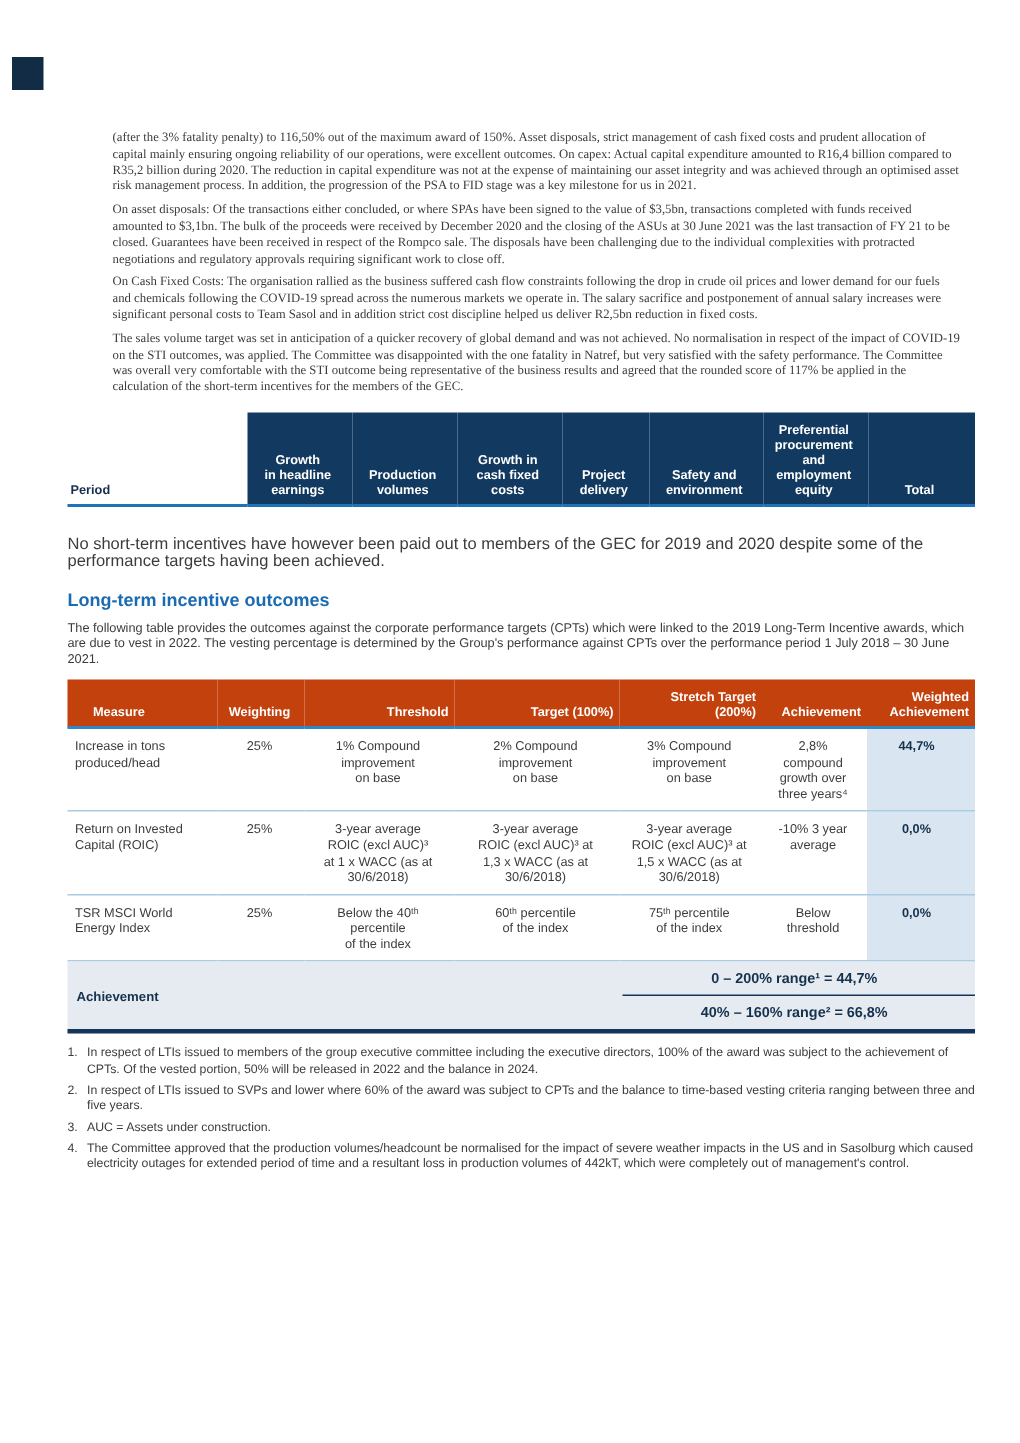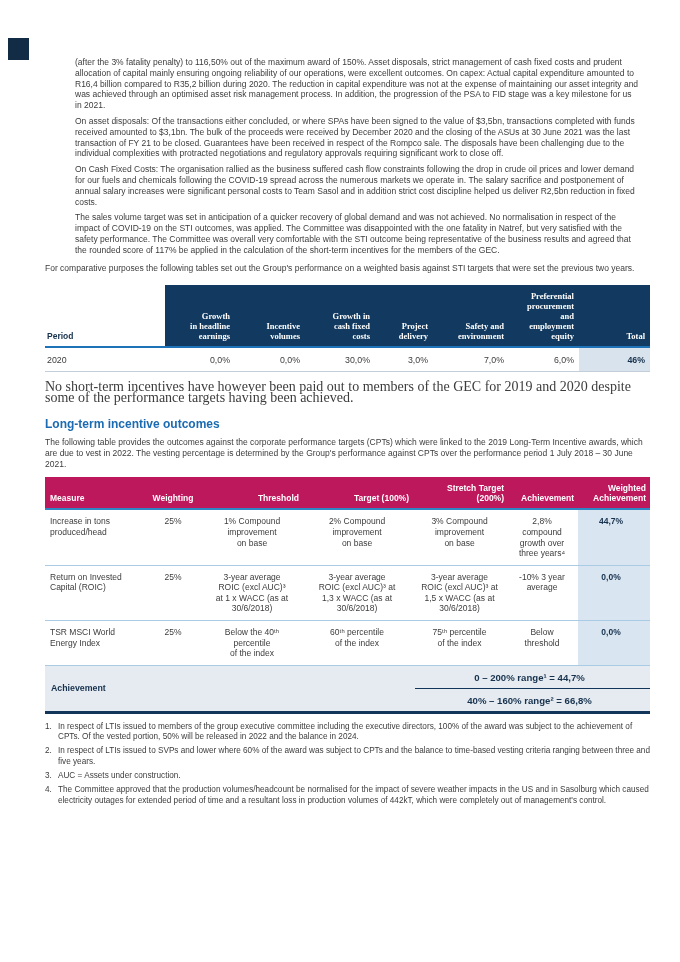--- a/index.html
+++ b/index.html
@@ -1,43 +1,43 @@
 <!DOCTYPE html>
 <html><head>
 <meta charset="utf-8">
 <style>
   * { margin:0; padding:0; box-sizing:border-box; }
   html,body { background:#ffffff; }
   body { font-family:"Liberation Sans", sans-serif; color:#3c3c3c; }
   .page { position:relative; width:680px; height:962px; background:#fff; overflow:hidden; }
   .corner-tab { position:absolute; left:8px; top:38px; width:21px; height:22px; background:#112c44; }
   .content { padding:0 30px 0 45px; width:680px; }
-  .intro-block { margin-top:57px; margin-left:30px; width:565px; }
+  .intro-block { margin-top:86px; margin-left:30px; width:565px;font-family:Liberation Serif, serif; }
   .intro-block p { font-size:8.5px; line-height:10.8px; margin-bottom:5px; text-align:left; }
   .lead { font-size:8.5px; line-height:10.8px; margin-top:7px; width:600px; }
 
   
   table.sti { border-collapse:collapse; table-layout:fixed; width:605px; margin-top:12px; }
   table.sti th { font-size:8.5px; font-weight:bold; vertical-align:bottom; white-space:pre-line; padding:6px 5px 5px 2px; border-bottom:2px solid #1d72b8; }
   table.sti th.period { background:#fff; color:#16314d; text-align:left; padding-left:2px; }
-  table.sti th.navy { background:#123a60; color:#ffffff; text-align:right;font-family:Liberation Serif, serif; }
+  table.sti th.navy { background:#123a60; color:#ffffff; text-align:center; }
   table.sti td { font-size:8.8px; padding:7px 5px 6px 2px; text-align:right; border-bottom:1px solid #c3ced8; }
   table.sti td.period { text-align:left; padding-left:2px; }
   table.sti tr.last td { border-bottom:1.5px solid #9fb0bf; }
   table.sti td.total { background:#d9e3ed; font-weight:bold; color:#16314d; }
 
-  .note { font-size:14px; line-height:10.8px; margin-top:10px; width:600px;font-family:Liberation Serif, serif; }
+  .note { font-size:11px; line-height:10.8px; margin-top:20px; width:600px; }
 
   h2.section { margin-top:13px; font-size:12px; font-weight:bold; color:#1b6bb2; }
   .lti-intro { font-size:8.5px; line-height:10.8px; margin-top:6px; width:600px; }
 
   
   table.lti { border-collapse:collapse; table-layout:fixed; width:605px; margin-top:8px; }
-  table.lti th { background:#be185d; color:#fff; font-size:8.5px; font-weight:bold; vertical-align:bottom; white-space:pre-line; padding:6px 4px 5px 2px; text-align:right; border-bottom:2px solid #2f86c4; }
-  table.lti th.measure { text-align:left; padding-left:5px;margin-top:20px; }
+  table.lti th { background:#c2410c; color:#fff; font-size:8.5px; font-weight:bold; vertical-align:bottom; white-space:pre-line; padding:6px 4px 5px 2px; text-align:right; border-bottom:2px solid #2f86c4; }
+  table.lti th.measure { text-align:left; padding-left:17px;margin-top:20px; }
   table.lti th.weighting { text-align:center; }
   table.lti td { font-size:8.5px; line-height:10.6px; vertical-align:top; padding:6px 4px 6px 2px; text-align:center; white-space:pre-line; border-bottom:1px solid #a9cce4; }
   table.lti td.measure { text-align:left; padding-left:5px; }
   table.lti td.weighting { text-align:center; }
   table.lti td.weighted { background:#d9e5f0; font-weight:bold; color:#16314d; padding-right:8px; }
 
   
   .ach { width:605px; background:#e5ebf1; border-bottom:3px solid #12365a; display:grid; grid-template-columns:1fr 235px; }
   .ach-label { grid-row:1 / span 2; align-self:center; font-size:8.8px; font-weight:bold; color:#16314d; padding-left:6px; }
   .ach-val { font-size:9.6px; font-weight:bold; color:#16314d; text-align:center; padding:6px 6px 5px 0; }
@@ -55,67 +55,56 @@
   <div class="corner-tab"></div>
 
   <div class="content">
     <div class="intro-block">
       <p>(after the 3% fatality penalty) to 116,50% out of the maximum award of 150%. Asset disposals, strict management of cash fixed costs and prudent allocation of capital mainly ensuring ongoing reliability of our operations, were excellent outcomes. On capex: Actual capital expenditure amounted to R16,4 billion compared to R35,2 billion during 2020. The reduction in capital expenditure was not at the expense of maintaining our asset integrity and was achieved through an optimised asset risk management process. In addition, the progression of the PSA to FID stage was a key milestone for us in 2021.</p>
       <p>On asset disposals: Of the transactions either concluded, or where SPAs have been signed to the value of $3,5bn, transactions completed with funds received amounted to $3,1bn. The bulk of the proceeds were received by December 2020 and the closing of the ASUs at 30 June 2021 was the last transaction of FY 21 to be closed. Guarantees have been received in respect of the Rompco sale. The disposals have been challenging due to the individual complexities with protracted negotiations and regulatory approvals requiring significant work to close off.</p>
       <p>On Cash Fixed Costs: The organisation rallied as the business suffered cash flow constraints following the drop in crude oil prices and lower demand for our fuels and chemicals following the COVID-19 spread across the numerous markets we operate in. The salary sacrifice and postponement of annual salary increases were significant personal costs to Team Sasol and in addition strict cost discipline helped us deliver R2,5bn reduction in fixed costs.</p>
       <p>The sales volume target was set in anticipation of a quicker recovery of global demand and was not achieved. No normalisation in respect of the impact of COVID-19 on the STI outcomes, was applied. The Committee was disappointed with the one fatality in Natref, but very satisfied with the safety performance. The Committee was overall very comfortable with the STI outcome being representative of the business results and agreed that the rounded score of 117% be applied in the calculation of the short-term incentives for the members of the GEC.</p>
     </div>
 
-    <p class="lead">For comparative purposes the following tables set out the Group's performance on a weighted basis against STI targets that were set the previous two years.</p>
 
     <table class="sti">
       <colgroup>
         <col style="width:120px">
           <col style="width:70px">
           <col style="width:70px">
           <col style="width:70px">
         <col style="width:58px">
           <col style="width:76px">
           <col style="width:70px">
           <col style="width:71px">
       </colgroup>
       <thead>
         <tr>
           <th class="period">Period</th>
           <th class="navy">Growth
 in headline
 earnings</th>
-          <th class="navy">Incentive
+          <th class="navy">Production
 volumes</th>
           <th class="navy">Growth in
 cash fixed
 costs</th>
           <th class="navy">Project
 delivery</th>
           <th class="navy">Safety and
 environment</th>
           <th class="navy">Preferential
 procurement
 and
 employment
 equity</th>
           <th class="navy">Total</th>
         </tr>
       </thead>
       <tbody>
-        <tr>
-          <td class="period">2020</td>
-          <td>0,0%</td>
-          <td>0,0%</td>
-          <td>30,0%</td>
-          <td>3,0%</td>
-          <td>7,0%</td>
-          <td>6,0%</td>
-          <td class="total">46%</td>
-        </tr>
       </tbody>
     </table>
 
     <p class="note">No short-term incentives have however been paid out to members of the GEC for 2019 and 2020 despite some of the performance targets having been achieved.</p>
 
     <h2 class="section">Long-term incentive outcomes</h2>
     <p class="lti-intro">The following table provides the outcomes against the corporate performance targets (CPTs) which were linked to the 2019 Long-Term Incentive awards, which are due to vest in 2022. The vesting percentage is determined by the Group's performance against CPTs over the performance period 1 July 2018 – 30 June 2021.</p>
 
     <table class="lti">
       <colgroup>

